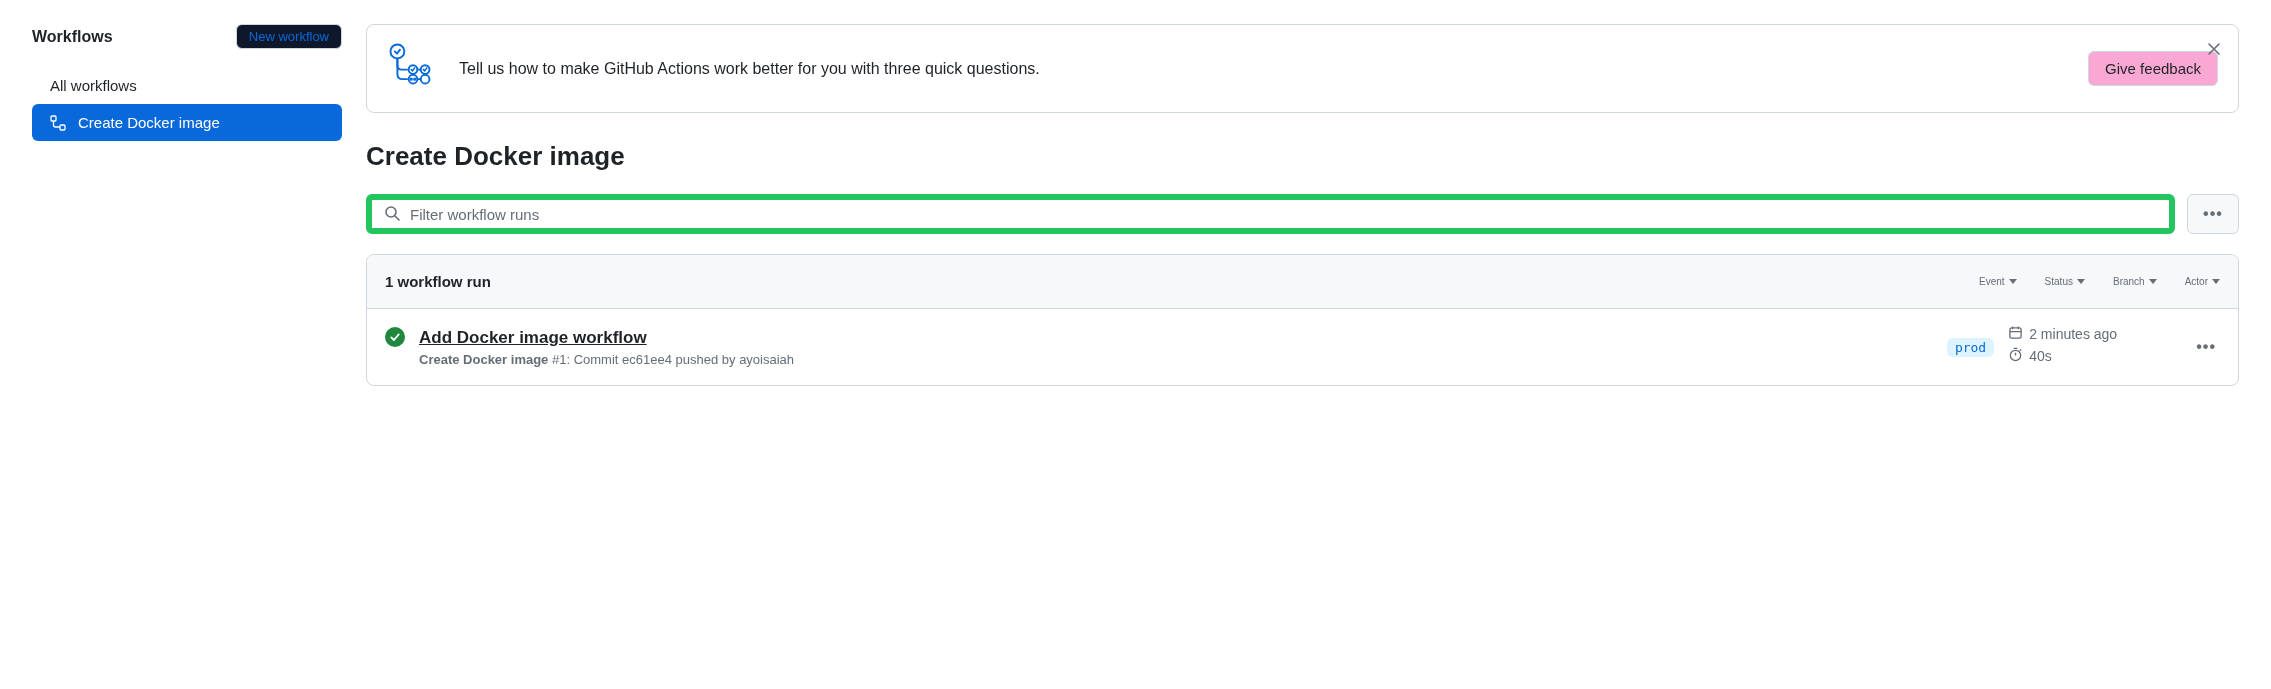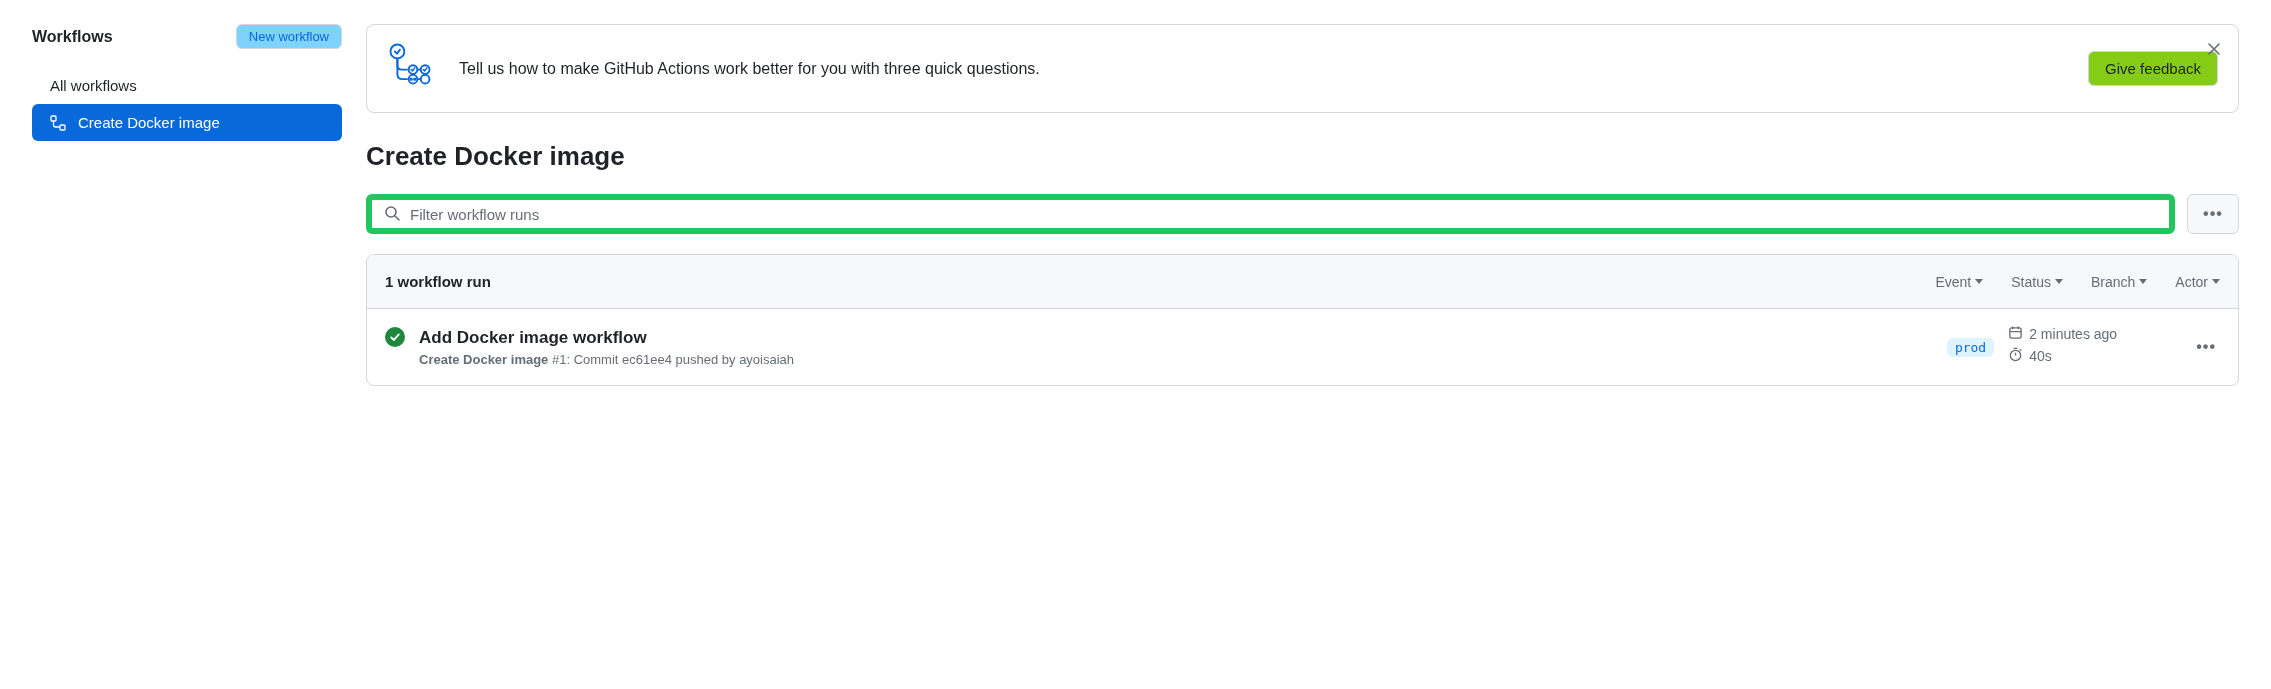--- a/index.html
+++ b/index.html
@@ -21,21 +21,21 @@
     justify-content: space-between;
     align-items: center;
     margin-bottom: 18px;
   }
   .sidebar-title {
     font-size: 16px;
     font-weight: 600;
   }
   .btn-new-workflow {
     border: 1px solid #d0d7de;
-    background: #7dd3fc;
+    background: #0f172a;
     color: #0969da;
     font-size: 13px;
     padding: 4px 12px;
     border-radius: 6px;
     cursor: pointer;
     font-weight: 500;
   }
   .sidebar-item {
     display: flex;
     align-items: center;
@@ -64,21 +64,21 @@
     position: relative;
   }
   .banner-icon { flex: none; }
   .banner-text {
     flex: 1;
     font-size: 16px;
     color: #1f2328;
   }
   .btn-feedback {
     border: 1px solid #d0d7de;
-    background: #84cc16;
+    background: #f9a8d4;
     color: #1f2328;
     font-size: 15px;
     padding: 8px 16px;
     border-radius: 6px;
     cursor: pointer;
     font-weight: 500;
   }
   .banner-close {
     position: absolute;
     top: 14px;
@@ -149,21 +149,21 @@
   }
   .runs-filters {
     display: flex;
     gap: 28px;
   }
   .filter-drop {
     display: flex;
     align-items: center;
     gap: 4px;
     color: #656d76;
-    font-size: 14px;
+    font-size: 10px;
     cursor: pointer;
   }
   .run-row {
     padding: 16px 18px;
     display: flex;
     align-items: center;
     gap: 14px;
   }
   .status-icon {
     width: 20px; height: 20px;
@@ -173,20 +173,21 @@
     flex: none;
     margin-top: 2px;
     align-self: flex-start;
   }
   .run-main { flex: 1; min-width: 0; }
   .run-title {
     font-size: 17px;
     font-weight: 600;
     color: #1f2328;
     margin-bottom: 4px;
+    text-decoration: underline;
   }
   .run-sub {
     font-size: 13px;
     color: #656d76;
   }
   .run-sub .wf-name { font-weight: 600; color: #656d76; }
   .branch-col {
     width: 220px;
     display: flex;
     justify-content: flex-end;

